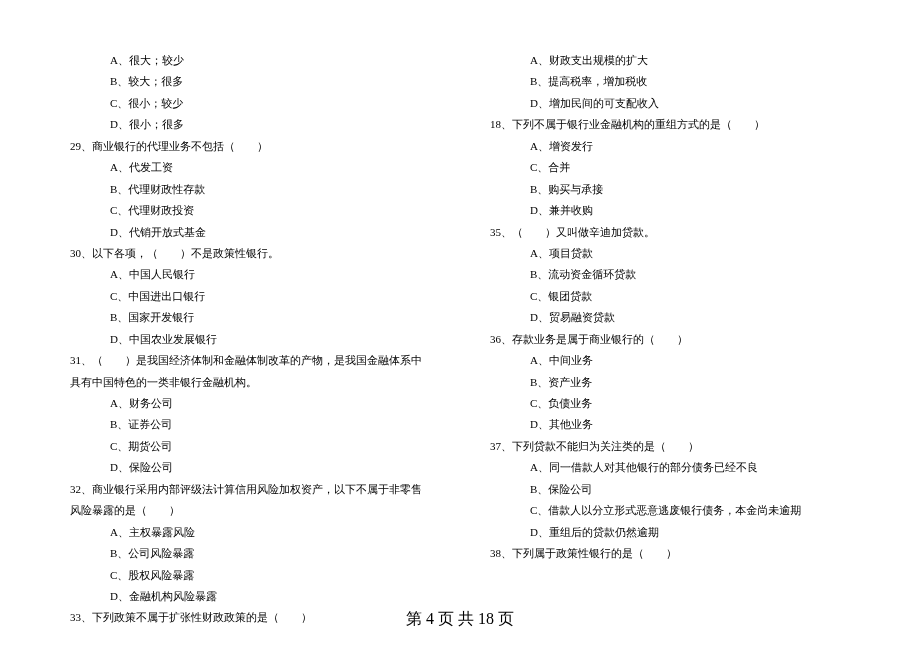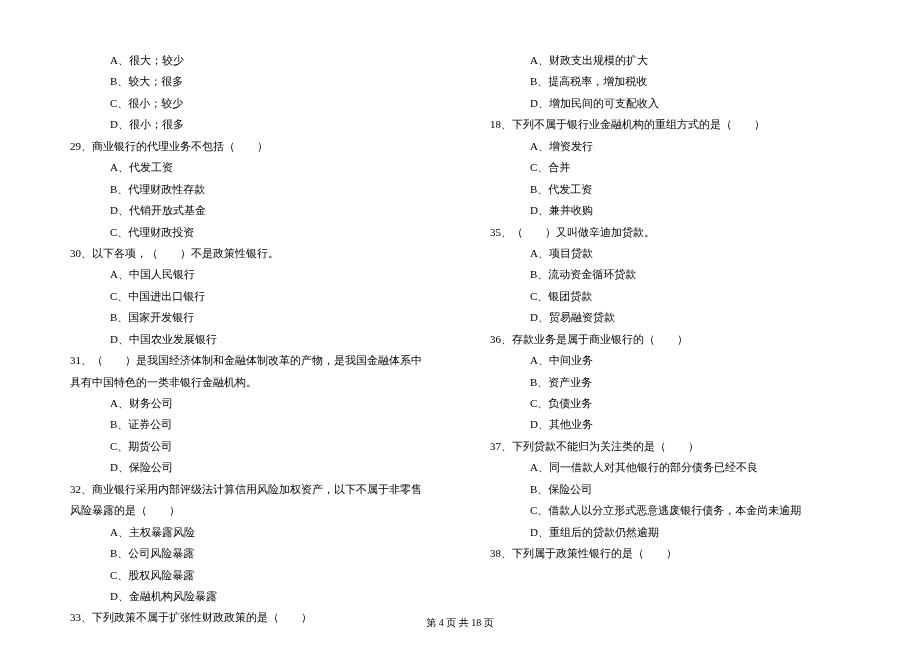--- a/index.html
+++ b/index.html
@@ -30,38 +30,38 @@
     }
     .question {
       padding-left: 0;
     }
     .footer {
       position: absolute;
       bottom: 20px;
       left: 0;
       right: 0;
       text-align: center;
-      font-size: 10px;
+      font-size: 16px;
     }
   </style>
 </head>
 <body>
 
 <div class="columns">
   <div class="col">
     <div class="option">A、很大；较少</div>
     <div class="option">B、较大；很多</div>
     <div class="option">C、很小；较少</div>
     <div class="option">D、很小；很多</div>
 
     <div class="question">29、商业银行的代理业务不包括（　　）</div>
     <div class="option">A、代发工资</div>
     <div class="option">B、代理财政性存款</div>
+    <div class="option">C、代理财政投资</div>
     <div class="option">D、代销开放式基金</div>
-    <div class="option">C、代理财政投资</div>
 
     <div class="question">30、以下各项，（　　）不是政策性银行。</div>
     <div class="option">A、中国人民银行</div>
     <div class="option">C、中国进出口银行</div>
     <div class="option">B、国家开发银行</div>
     <div class="option">D、中国农业发展银行</div>
 
     <div class="question">31、（　　）是我国经济体制和金融体制改革的产物，是我国金融体系中具有中国特色的一类非银行金融机构。</div>
     <div class="option">A、财务公司</div>
     <div class="option">B、证券公司</div>
@@ -78,21 +78,21 @@
   </div>
 
   <div class="col">
     <div class="option">A、财政支出规模的扩大</div>
     <div class="option">B、提高税率，增加税收</div>
     <div class="option">D、增加民间的可支配收入</div>
 
     <div class="question">18、下列不属于银行业金融机构的重组方式的是（　　）</div>
     <div class="option">A、增资发行</div>
     <div class="option">C、合并</div>
-    <div class="option">B、代发工资</div>
+    <div class="option">B、购买与承接</div>
     <div class="option">D、兼并收购</div>
 
     <div class="question">35、（　　）又叫做辛迪加贷款。</div>
     <div class="option">A、项目贷款</div>
     <div class="option">B、流动资金循环贷款</div>
     <div class="option">C、银团贷款</div>
     <div class="option">D、贸易融资贷款</div>
 
     <div class="question">36、存款业务是属于商业银行的（　　）</div>
     <div class="option">A、中间业务</div>

